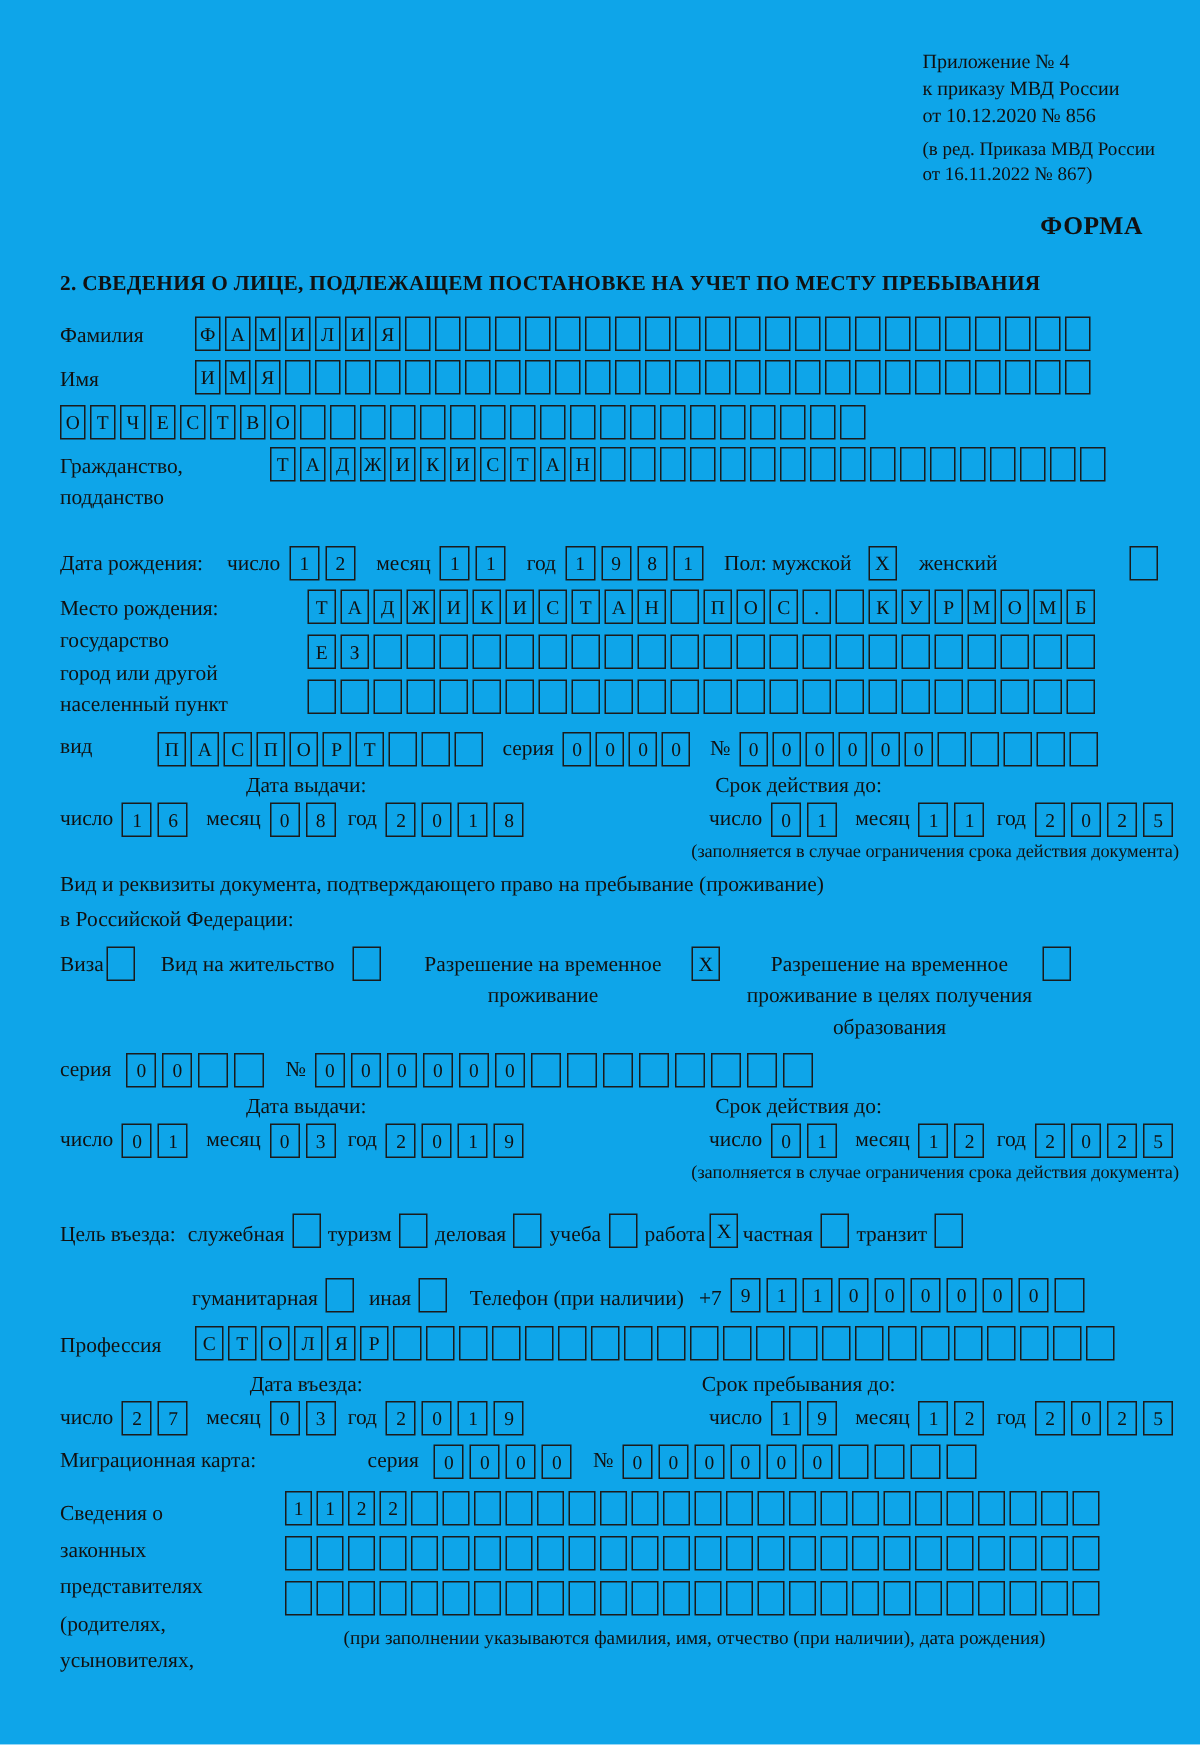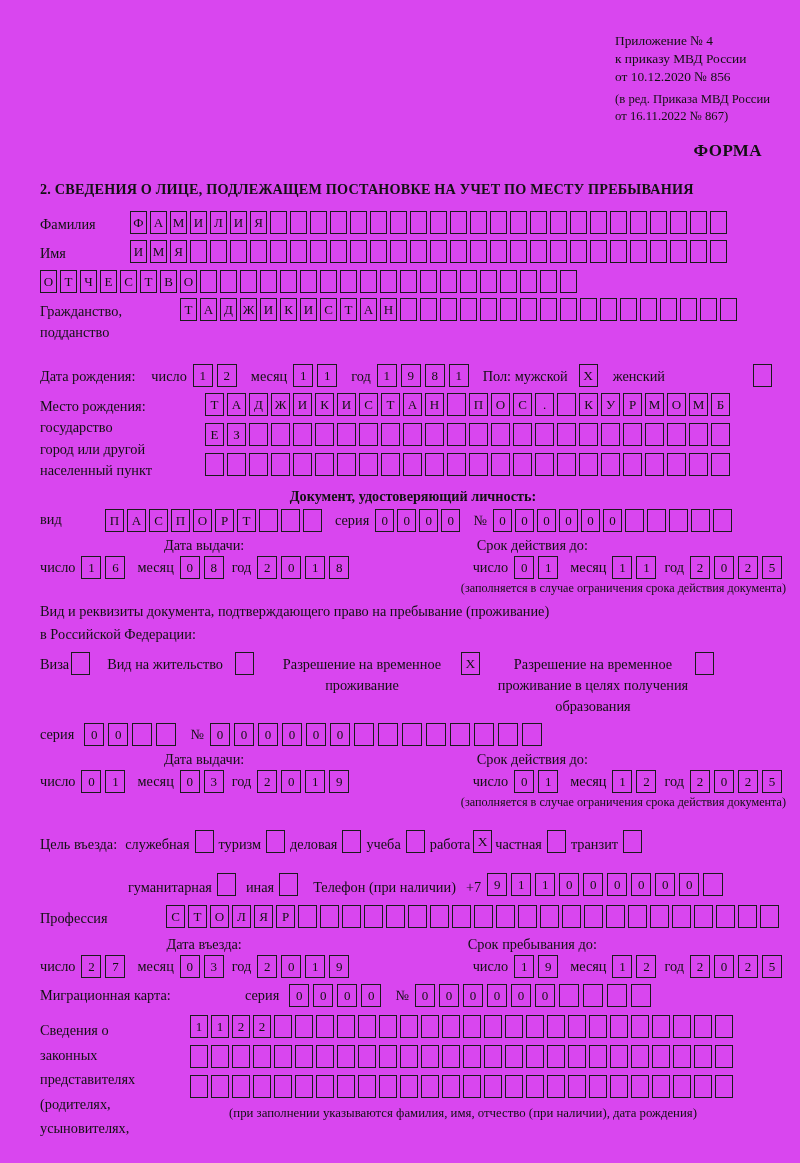--- a/index.html
+++ b/index.html
@@ -1,18 +1,18 @@
 <!DOCTYPE html>
 <html><head>
 <meta charset="utf-8">
 <style>
   html,body { margin:0; padding:0; background:#ffffff; }
   .page {
     width:800px; height:1163px; box-sizing:border-box; overflow:hidden;
-    padding:32px 14px 10px 40px; background:#d946ef; color:#111;
+    padding:32px 14px 10px 40px; background:#0ea5e9; color:#111;
     font-family:"Liberation Serif","DejaVu Serif",serif; font-size:14.3px;
   }
   
   .appendix { margin-left:575px; font-size:13.4px; line-height:1.34; }
   .appendix .rev { font-size:12.7px; margin-top:5px; }
   .form-word { text-align:right; padding-right:24px; font-weight:bold; font-size:17px; margin-top:16px; letter-spacing:.4px; }
   
   .title { text-align:center; font-weight:bold; font-size:15.1px; margin-top:16px; line-height:1.55; letter-spacing:.2px; }
   .u-line { display:inline-block; width:52px; border-bottom:2px solid #3a3a3a; height:4px; margin-left:10px; }
   .sec1 { font-weight:bold; font-size:14.2px; margin-top:20px; margin-bottom:13px; letter-spacing:.2px; }
@@ -126,21 +126,20 @@
       <div>город или другой</div>
       <div>населенный пункт</div>
     </div>
     <div class="cells-stack">
       <div class="cells md"><span class="cell">Т</span><span class="cell">А</span><span class="cell">Д</span><span class="cell">Ж</span><span class="cell">И</span><span class="cell">К</span><span class="cell">И</span><span class="cell">С</span><span class="cell">Т</span><span class="cell">А</span><span class="cell">Н</span><span class="cell"></span><span class="cell">П</span><span class="cell">О</span><span class="cell">С</span><span class="cell">.</span><span class="cell"></span><span class="cell">К</span><span class="cell">У</span><span class="cell">Р</span><span class="cell">М</span><span class="cell">О</span><span class="cell">М</span><span class="cell">Б</span></div>
       <div class="cells md"><span class="cell">Е</span><span class="cell">З</span><span class="cell"></span><span class="cell"></span><span class="cell"></span><span class="cell"></span><span class="cell"></span><span class="cell"></span><span class="cell"></span><span class="cell"></span><span class="cell"></span><span class="cell"></span><span class="cell"></span><span class="cell"></span><span class="cell"></span><span class="cell"></span><span class="cell"></span><span class="cell"></span><span class="cell"></span><span class="cell"></span><span class="cell"></span><span class="cell"></span><span class="cell"></span><span class="cell"></span></div>
       <div class="cells md"><span class="cell"></span><span class="cell"></span><span class="cell"></span><span class="cell"></span><span class="cell"></span><span class="cell"></span><span class="cell"></span><span class="cell"></span><span class="cell"></span><span class="cell"></span><span class="cell"></span><span class="cell"></span><span class="cell"></span><span class="cell"></span><span class="cell"></span><span class="cell"></span><span class="cell"></span><span class="cell"></span><span class="cell"></span><span class="cell"></span><span class="cell"></span><span class="cell"></span><span class="cell"></span><span class="cell"></span></div>
     </div>
   </div>
 
-  <div class="doc-head">Документ, удостоверяющий личность:</div>
   <div class="frow" style="align-items:center;">
     <span class="flabel w65" style="padding-top:0;">вид</span>
     <span class="cells md"><span class="cell">П</span><span class="cell">А</span><span class="cell">С</span><span class="cell">П</span><span class="cell">О</span><span class="cell">Р</span><span class="cell">Т</span><span class="cell"></span><span class="cell"></span><span class="cell"></span></span>
     <span class="inword" style="padding-top:0;">серия</span>
     <span class="cells md"><span class="cell">0</span><span class="cell">0</span><span class="cell">0</span><span class="cell">0</span></span>
     <span class="inword" style="padding-top:0;">№</span>
     <span class="cells md"><span class="cell">0</span><span class="cell">0</span><span class="cell">0</span><span class="cell">0</span><span class="cell">0</span><span class="cell">0</span><span class="cell"></span><span class="cell"></span><span class="cell"></span><span class="cell"></span><span class="cell"></span></span>
   </div>
 
   <div class="dpair">
@@ -246,21 +245,21 @@
   <div class="pline pline2">
     <span class="pl">гуманитарная</span>
       <span class="cbox" style="margin-right:10px;"></span>
     <span class="pl">иная</span>
       <span class="cbox"></span>
     <span class="pl phone-label">Телефон (при наличии)</span>
     <span class="pl plus7">+7</span>
     <span class="cells lg"><span class="cell">9</span><span class="cell">1</span><span class="cell">1</span><span class="cell">0</span><span class="cell">0</span><span class="cell">0</span><span class="cell">0</span><span class="cell">0</span><span class="cell">0</span><span class="cell"></span></span>
   </div>
 
-  <div class="frow" style="margin-top:9px;gap:36px;">
+  <div class="frow" style="margin-top:9px;">
     <div class="flabel w90">Профессия</div>
     <div class="cells md"><span class="cell">С</span><span class="cell">Т</span><span class="cell">О</span><span class="cell">Л</span><span class="cell">Я</span><span class="cell">Р</span><span class="cell"></span><span class="cell"></span><span class="cell"></span><span class="cell"></span><span class="cell"></span><span class="cell"></span><span class="cell"></span><span class="cell"></span><span class="cell"></span><span class="cell"></span><span class="cell"></span><span class="cell"></span><span class="cell"></span><span class="cell"></span><span class="cell"></span><span class="cell"></span><span class="cell"></span><span class="cell"></span><span class="cell"></span><span class="cell"></span><span class="cell"></span><span class="cell"></span></div>
   </div>
 
   <div class="dpair" style="margin-top:7px;">
     <div class="dpair-heads">
       <div class="dh-left">Дата въезда:</div>
       <div class="dh-right">Срок пребывания до:</div>
     </div>
     <div class="dpair-line">

